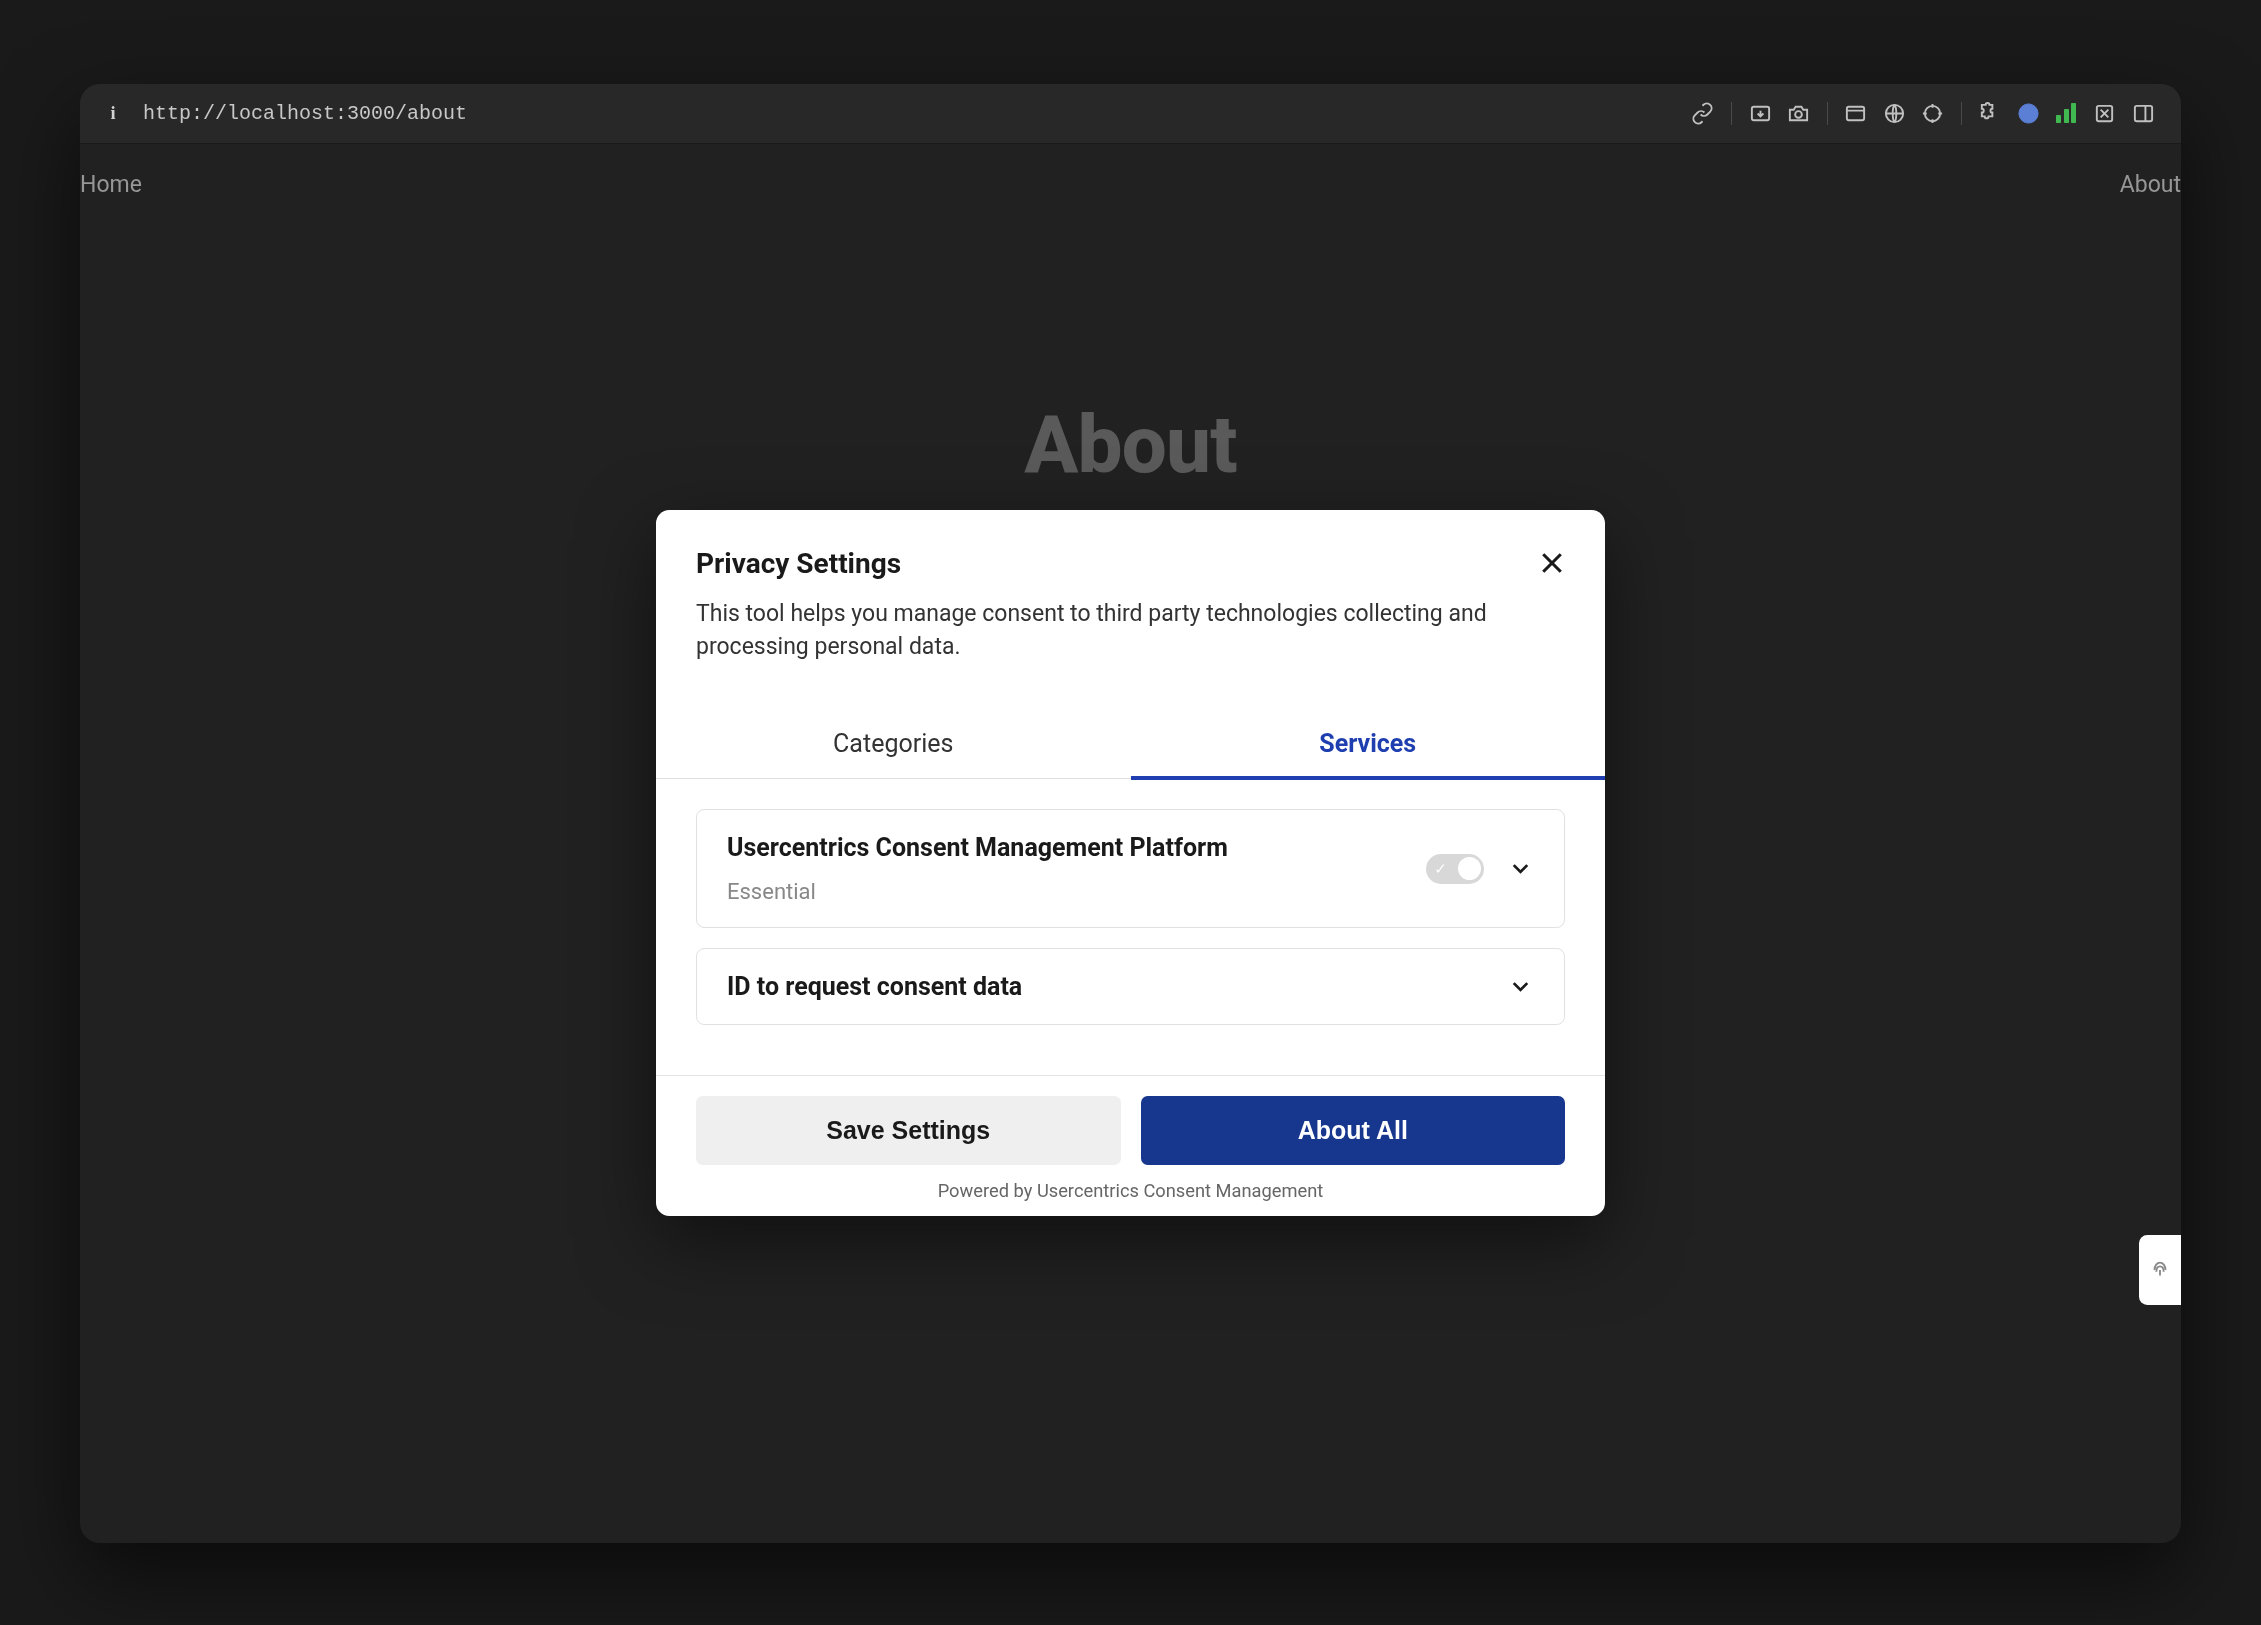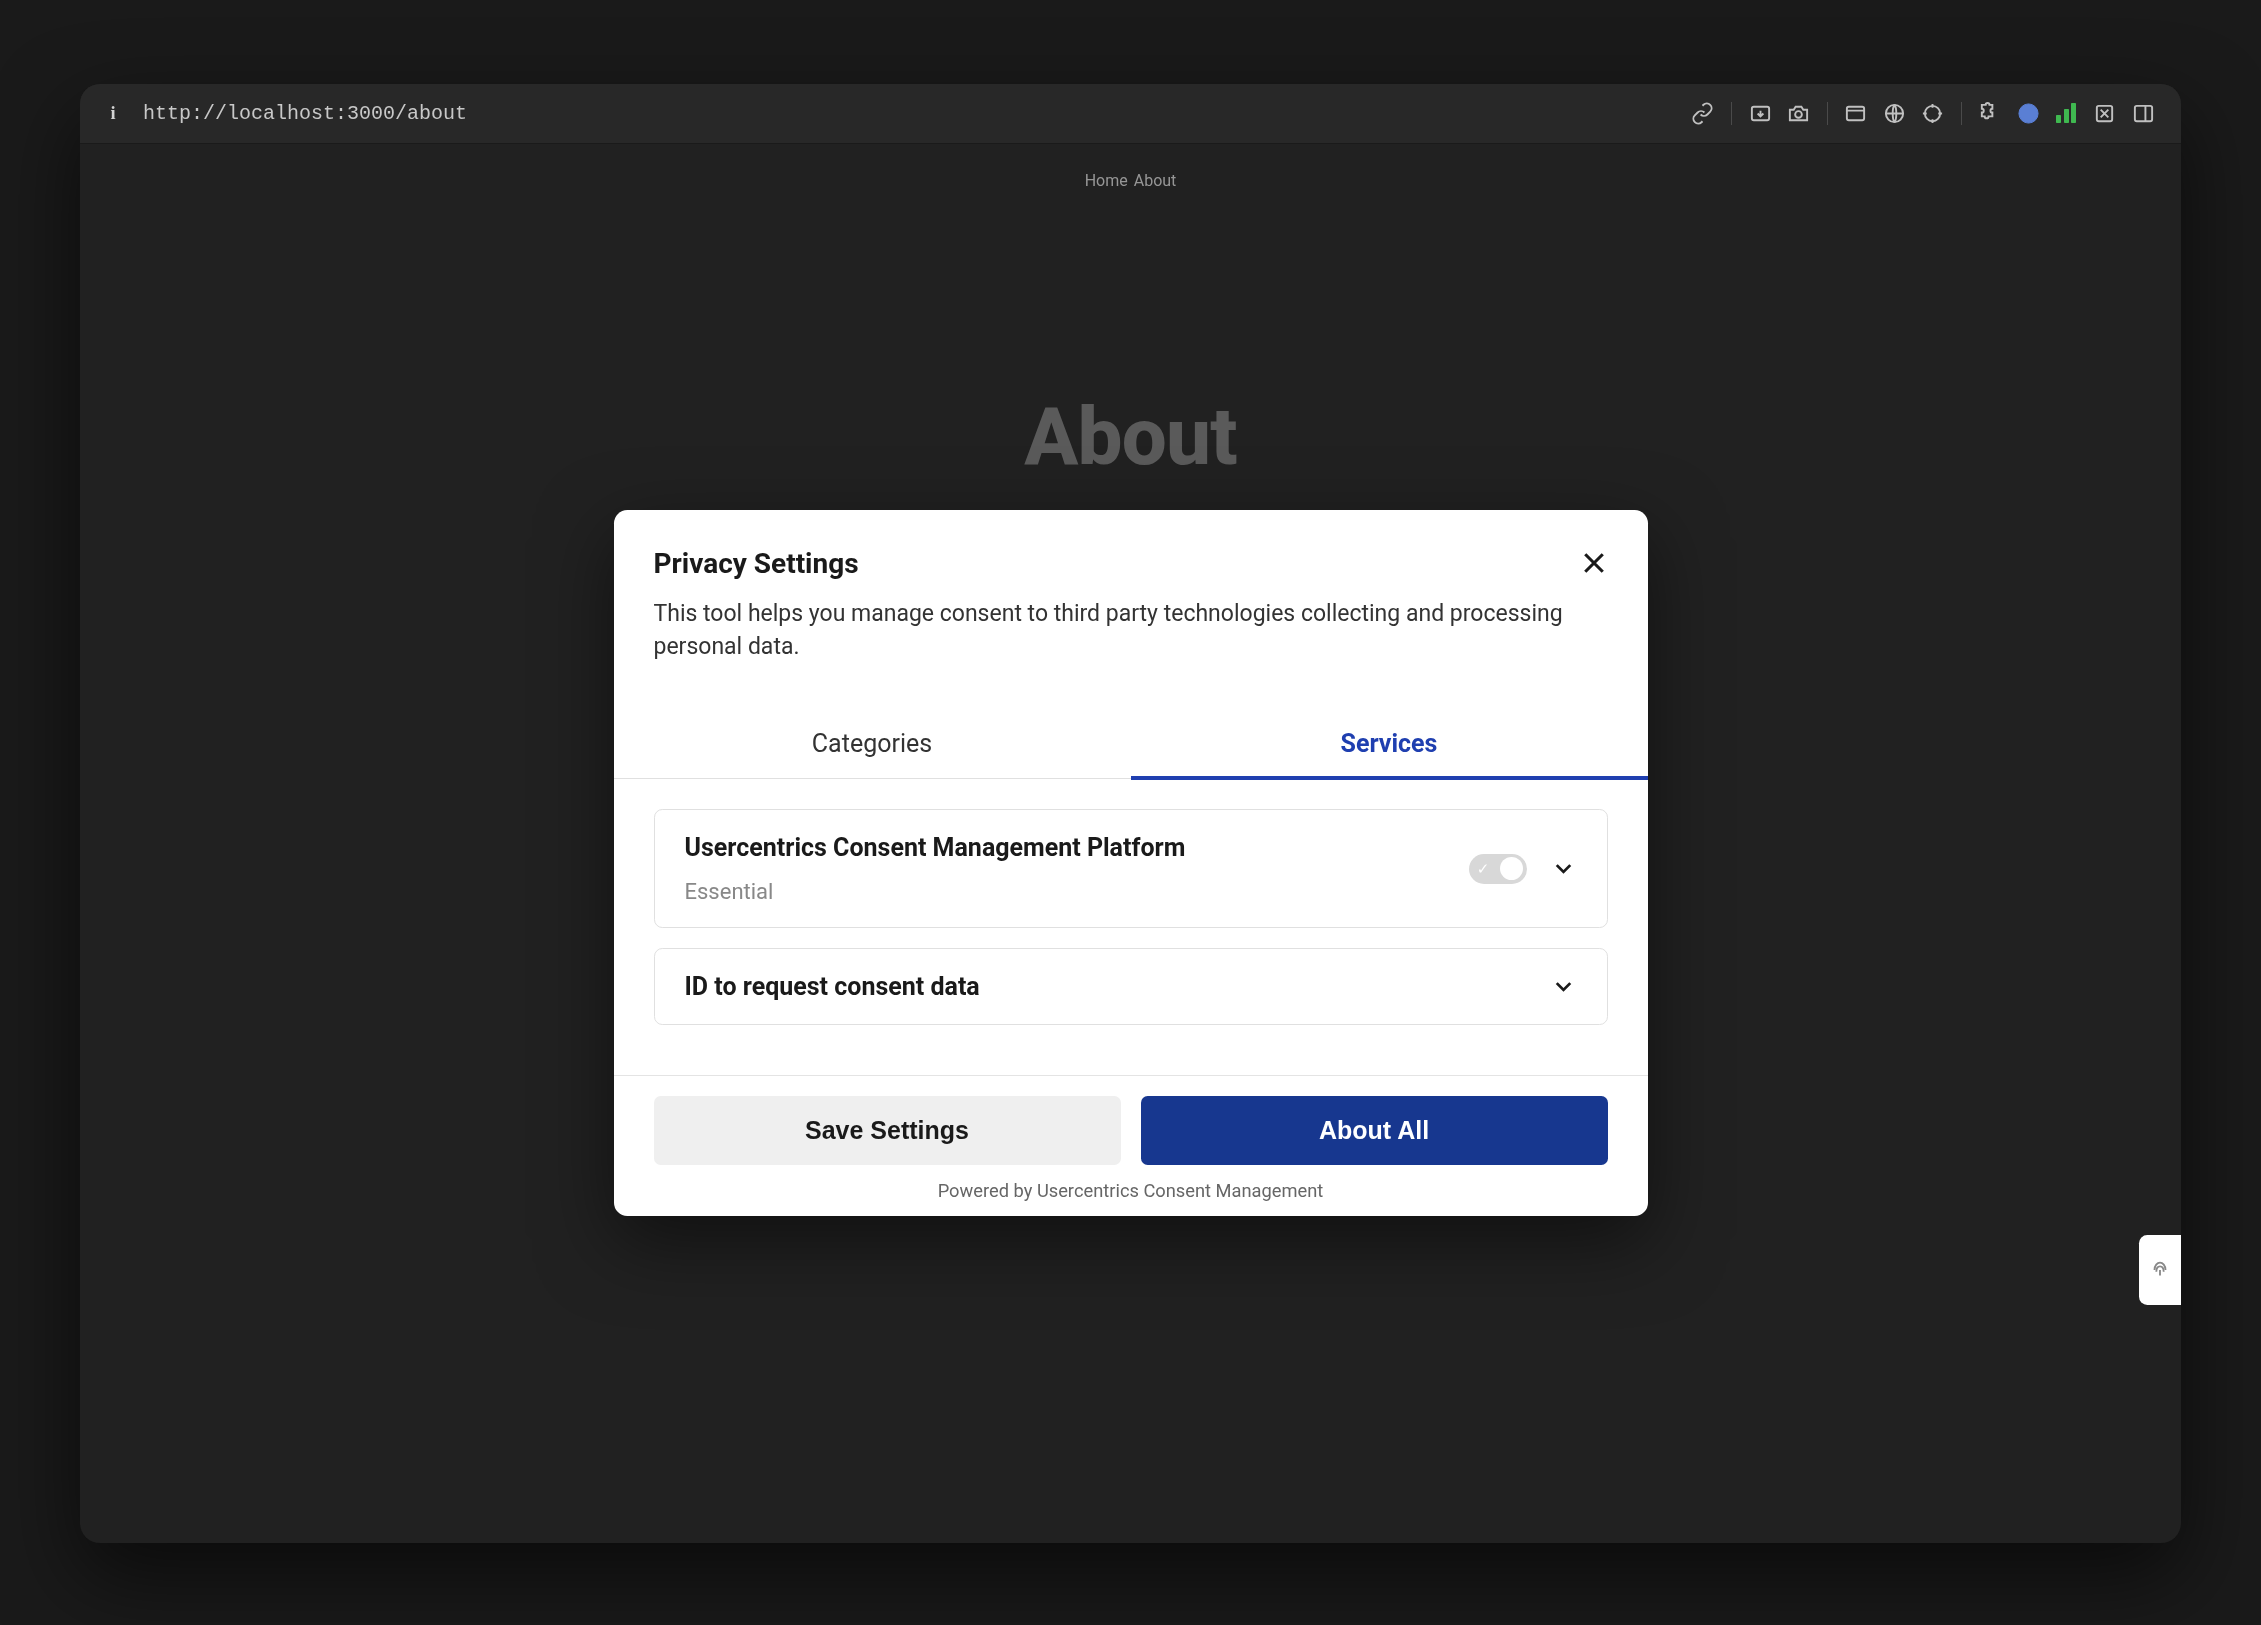--- a/index.html
+++ b/index.html
@@ -90,23 +90,23 @@
       margin: 0 5px;
     }
 
     .page-content {
       padding-top: 27px;
       color: #8e8e8e;
     }
 
     .nav-links {
       display: flex;
-      justify-content: center;
+      justify-content: space-between;
       gap: 6px;
-      font-size: 16px;
+      font-size: 23px;
       color: #969696;
     }
 
     .nav-link {
       cursor: pointer;
     }
 
     .page-heading {
       text-align: center;
       font-size: 80px;
@@ -121,21 +121,21 @@
       top: 0;
       left: 0;
       right: 0;
       bottom: 0;
       display: flex;
       align-items: center;
       justify-content: center;
     }
 
     .modal {
-      width: 1034px;
+      width: 949px;
       background: #ffffff;
       border-radius: 13.3px;
       box-shadow: 0 25px 75px rgba(0,0,0,0.5);
       overflow: hidden;
       margin-top: 100px;
     }
 
     .modal-header {
       padding: 37px 40px 23px 40px;
       position: relative;

